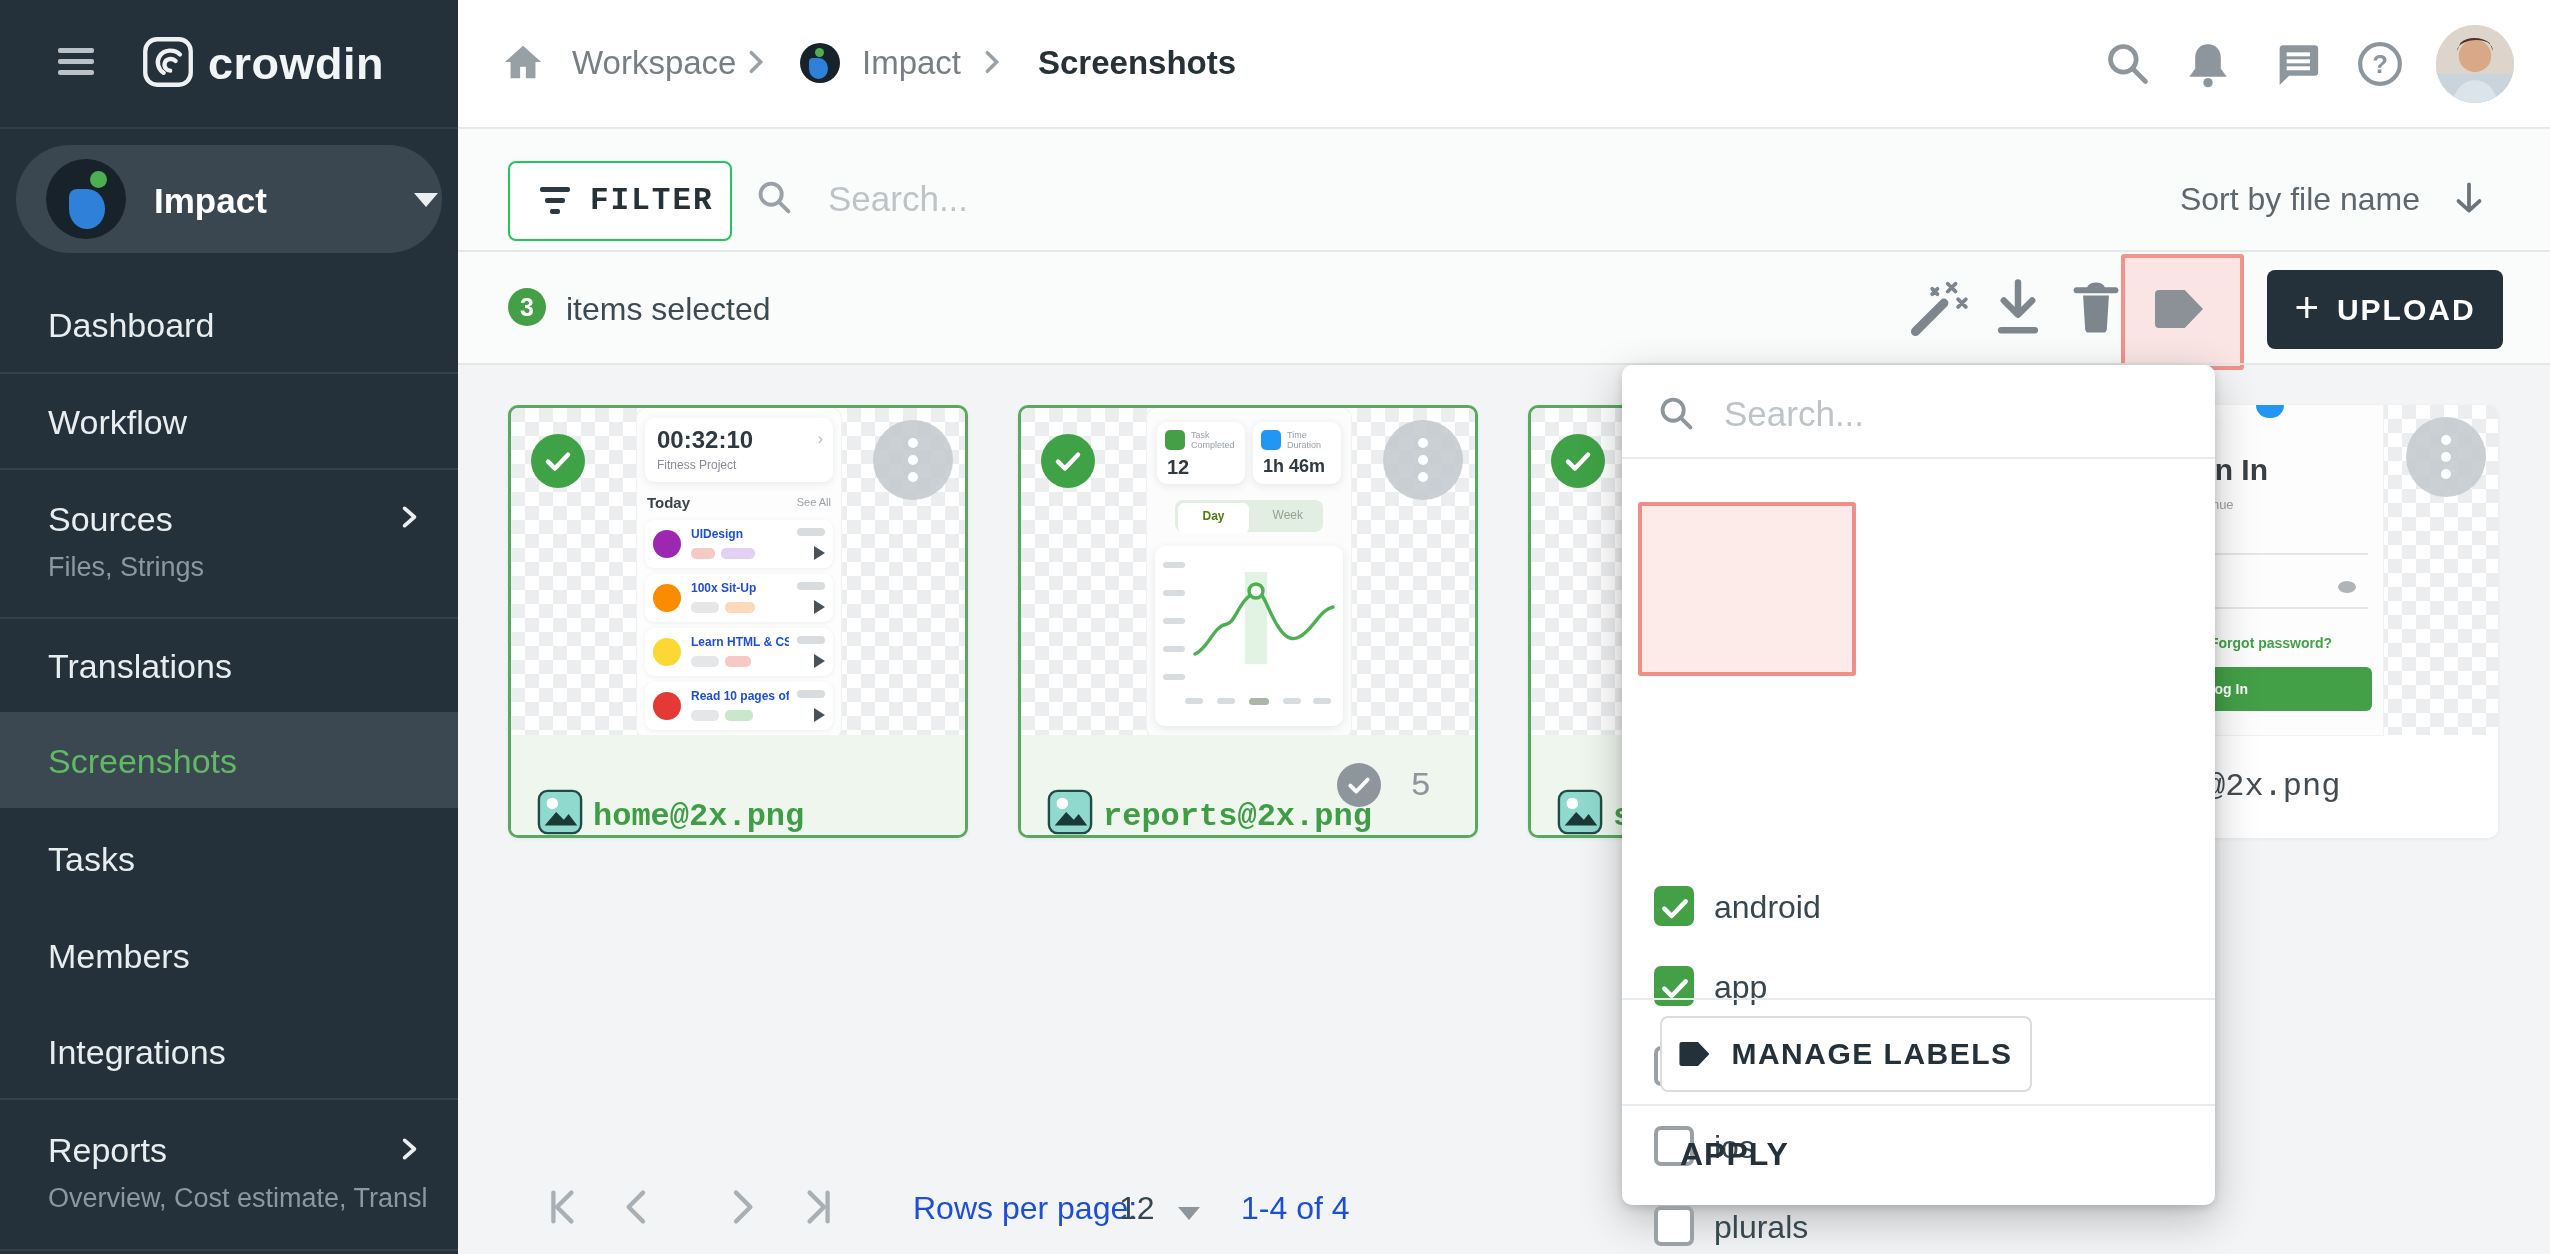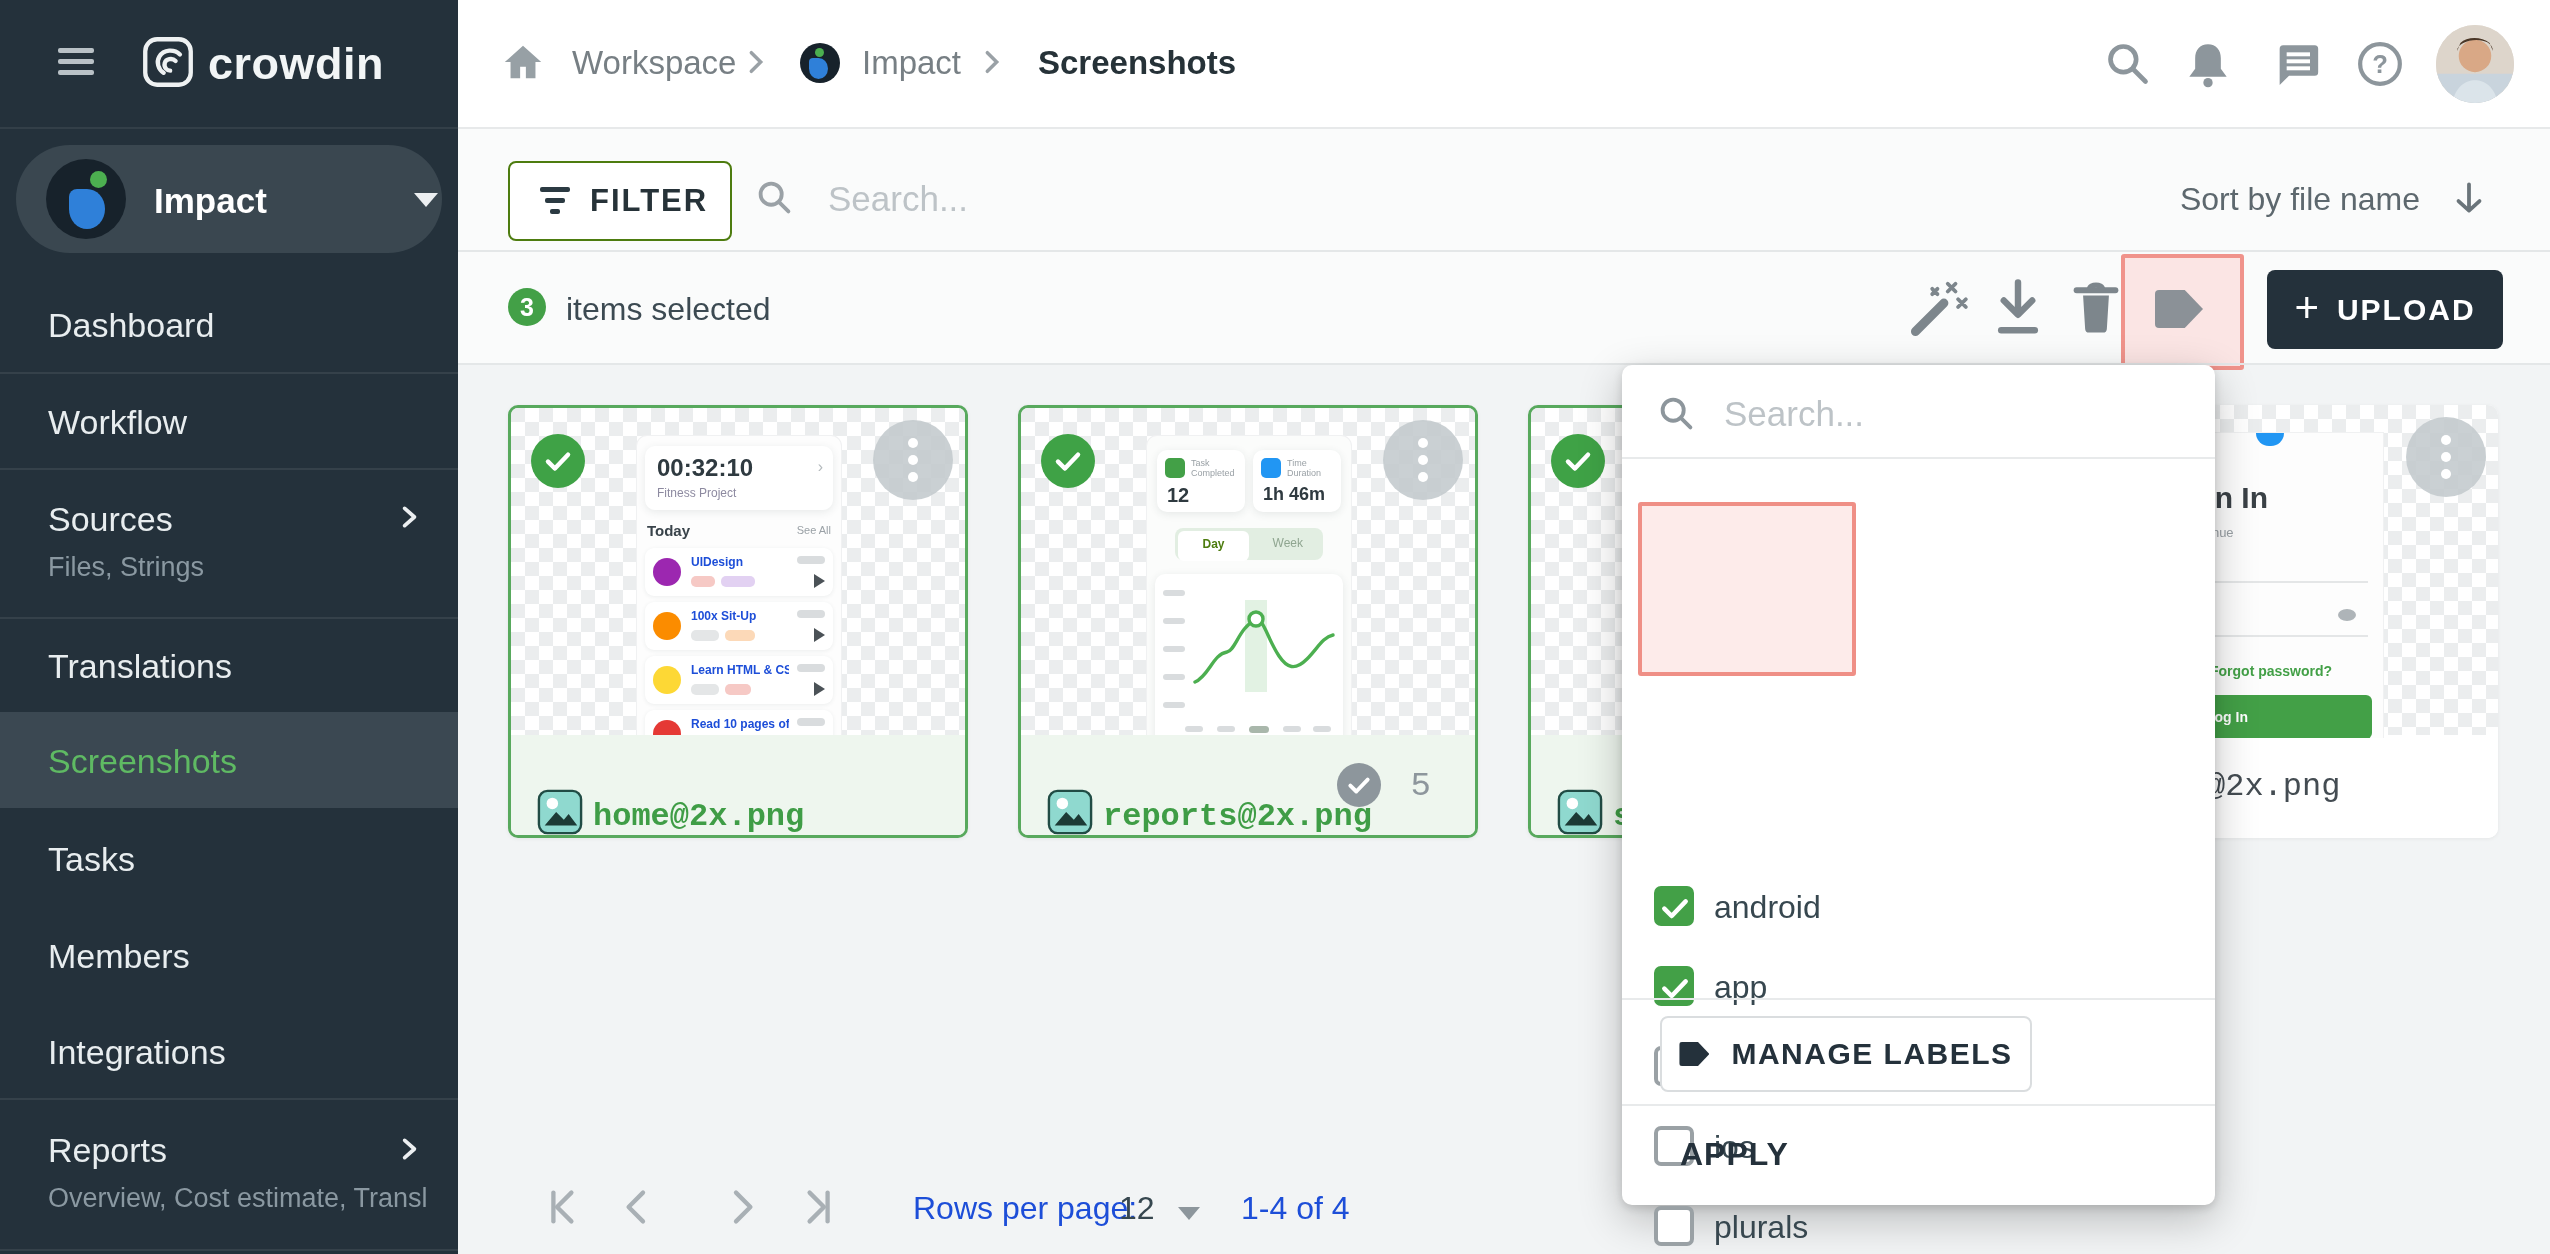--- a/index.html
+++ b/index.html
@@ -30,21 +30,21 @@
   .tophdr{left:458px;top:0;width:2092px;height:127px;background:#fff;border-bottom:2px solid #e7e9ea;}
   .crumb-txt{font-size:33px;color:#777f84;top:44px;cursor:pointer;}
   .crumb-cur{font-weight:bold;color:#263238;cursor:default;}
   .mini-av{width:40px;height:40px;background:#17222b;border-radius:50%;}
   .mini-av .gdot{position:absolute;left:15px;top:5px;width:9px;height:9px;background:#4caf50;border-radius:50%;}
   .mini-av .bdrop{position:absolute;left:9px;top:15px;width:19px;height:21px;background:#2f80d9;border-radius:4px 50% 50% 50%;}
   .hicon{top:36px;width:56px;height:56px;cursor:pointer;}
   .avatar{top:25px;width:78px;height:78px;border-radius:50%;overflow:hidden;cursor:pointer;background:linear-gradient(180deg,#e5ded6 0%,#d6cec4 60%,#cfd7df 100%);}
   
   .bandlight{left:458px;top:129px;width:2092px;height:234px;background:#fafbfb;}
-  .filter-btn{left:508px;top:161px;width:220px;height:76px;background:#fff;border:2px solid #4d7c0f;border-radius:8px;cursor:pointer;}
+  .filter-btn{left:508px;top:161px;width:220px;height:76px;background:#fff;border:2px solid #22c55e;border-radius:8px;cursor:pointer;font-family:Liberation Mono, monospace;}
   .filter-ic{position:absolute;left:30px;top:24px;width:30px;}
   .filter-ic i{display:block;height:5px;background:#2b3a42;margin:0 auto 6px;border-radius:2px;}
   .filter-txt{position:absolute;left:80px;top:20px;font-size:31px;font-weight:bold;letter-spacing:2px;color:#263238;}
   .tb-search-input{left:826px;top:170px;width:700px;height:56px;border:none;background:transparent;outline:none;font-size:35px;color:#37474f;font-family:inherit;}
   .tb-search-input::placeholder{color:#bdc3c7;}
   .sort-wrap{top:178px;right:60px;display:flex;align-items:center;gap:28px;cursor:pointer;}
   .sort-txt{font-size:32px;color:#5d686e;}
   .hr{left:458px;width:2092px;height:0;border-top:2px solid #e4e7e8;}
   
   .selband{left:458px;top:252px;width:2092px;height:111px;background:#fafbfb;}
@@ -63,21 +63,21 @@
   .checker{background:repeating-conic-gradient(#ffffff 0 90deg,#ebedee 0 180deg) 0 0/28px 28px;}
   .cfoot{position:absolute;left:0;bottom:0;width:100%;height:100px;background:#eef6ee;display:flex;align-items:flex-end;padding-left:26px;gap:10px;box-sizing:border-box;font-family:Liberation Mono, monospace;}
   .cfoot.plain{background:#fff;}
   .fname{font-size:32px;font-weight:bold;color:#3f9d46;}
   .fname.dark{color:#444c52;font-weight:normal;}
   .img-ic{width:46px;height:46px;flex:0 0 46px;}
   .check-badge{position:absolute;left:20px;top:26px;width:54px;height:54px;background:#3fa246;border-radius:50%;display:flex;align-items:center;justify-content:center;}
   .kebab{position:absolute;right:12px;top:12px;width:80px;height:80px;background:rgba(195,201,205,.88);border-radius:50%;cursor:pointer;}
   .kebab i{position:absolute;left:35px;width:10px;height:10px;background:#fff;border-radius:50%;}
   .blob{background:#d9dcde;border-radius:5px;}
-  .phone{position:absolute;background:#fdfdfd;border-radius:10px;box-shadow:0 0 0 1px #f0f1f2;margin-top:28px;}
+  .phone{position:absolute;background:#fdfdfd;border-radius:10px;box-shadow:0 0 0 1px #f0f1f2;}
   .ph-card{position:absolute;background:#fff;border-radius:10px;box-shadow:0 2px 8px rgba(40,60,60,.10);}
   .ph-task{position:absolute;left:8px;width:188px;height:48px;background:#fff;border-radius:9px;box-shadow:0 1px 4px rgba(40,60,60,.08);}
   .ph-ic{position:absolute;left:8px;top:10px;width:28px;height:28px;border-radius:50%;}
   .ph-tt{position:absolute;left:46px;top:7px;font-size:12px;font-weight:bold;color:#1d4ed8;white-space:nowrap;overflow:hidden;max-width:98px;}
   .pill{position:absolute;top:28px;height:11px;border-radius:5px;}
   .play{position:absolute;right:8px;top:26px;width:0;height:0;border-top:7px solid transparent;border-bottom:7px solid transparent;border-left:11px solid #4b5257;}
   .ttime{position:absolute;right:8px;top:8px;width:28px;height:8px;}
   
   .dropdown{left:1622px;top:365px;width:593px;height:840px;background:#fff;border-radius:10px;z-index:50;
             box-shadow:0 14px 44px rgba(0,0,0,.24),0 3px 10px rgba(0,0,0,.14);}

